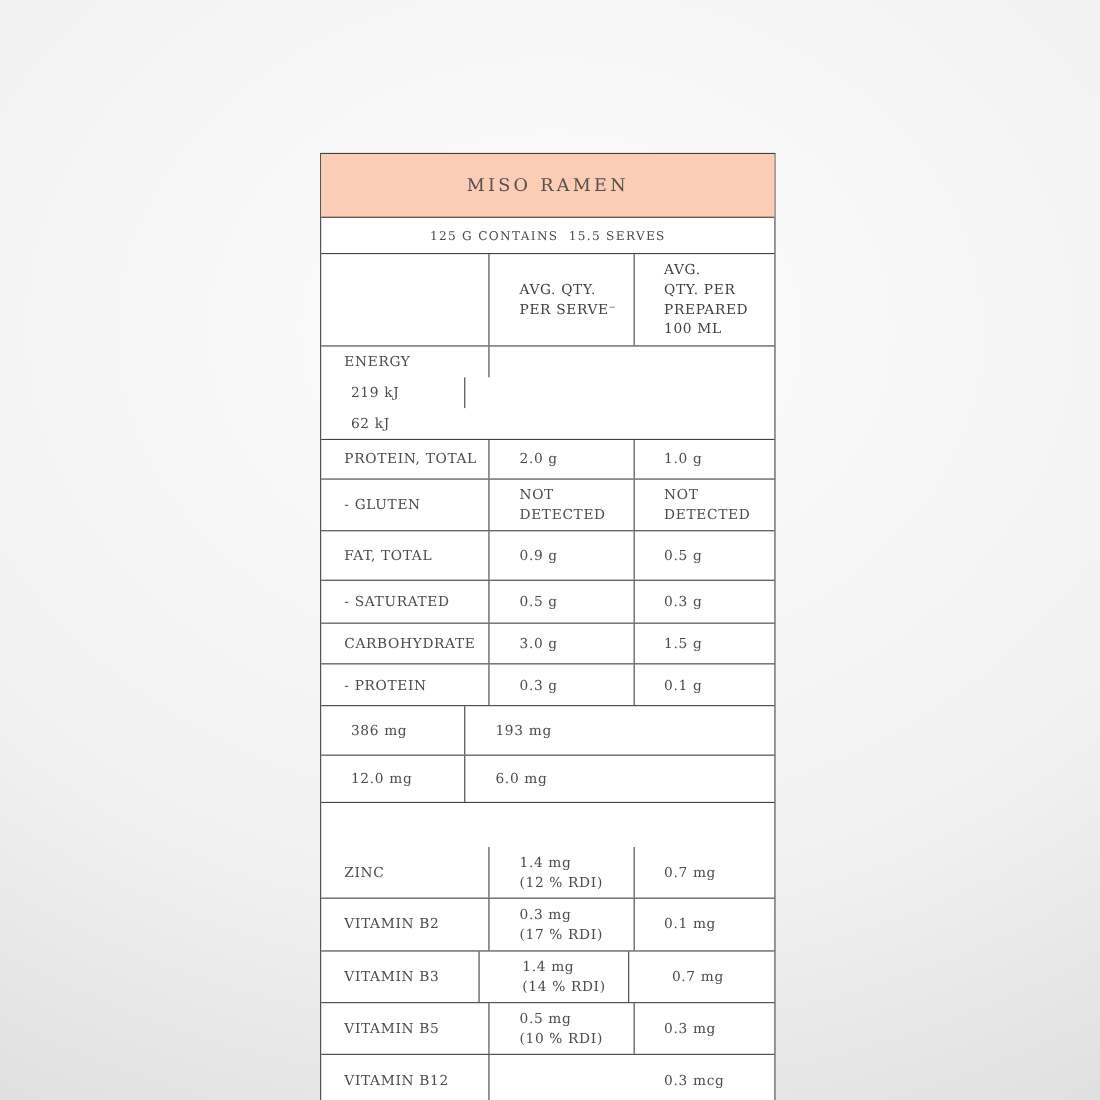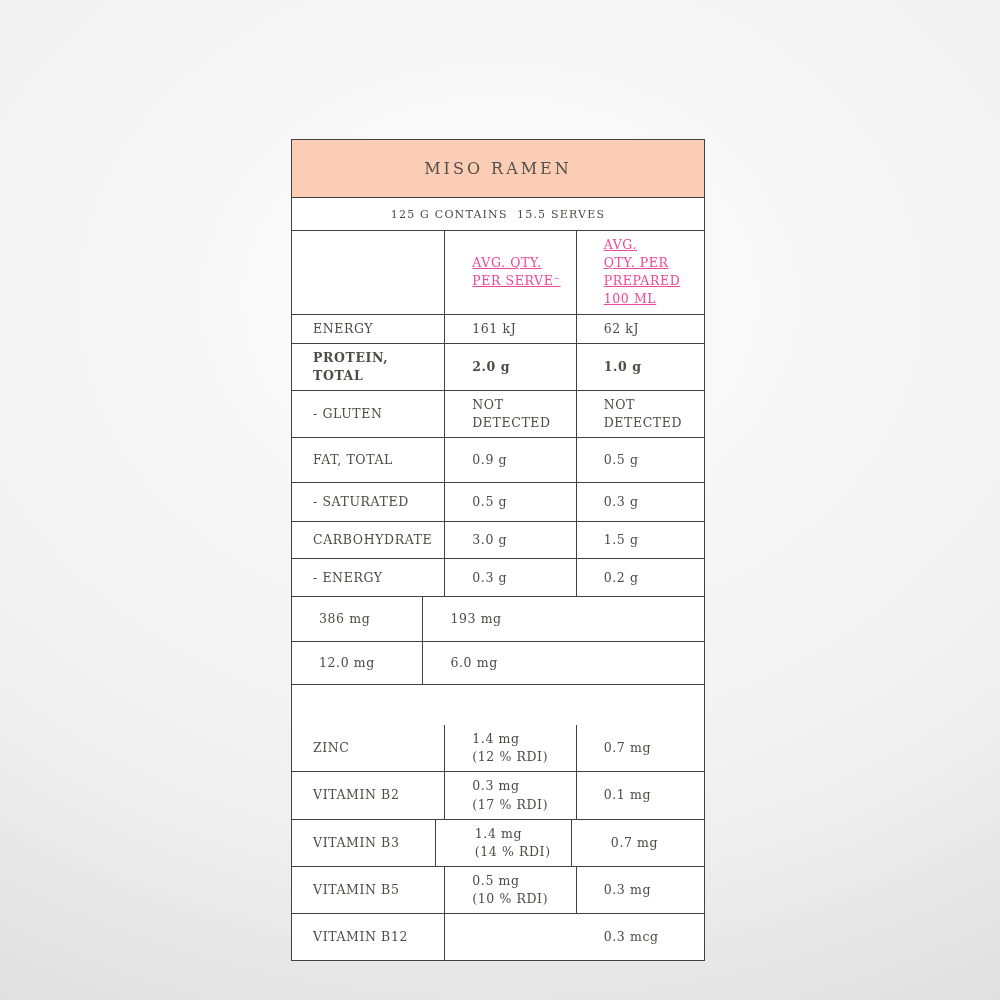--- a/index.html
+++ b/index.html
@@ -46,23 +46,23 @@
     align-items: center;
     white-space: pre-line;
     line-height: 1.45;
     font-size: 12.5px;
     letter-spacing: 0.6px;
   }
   .c1 { width: 37.2%; border-right: 1px solid #434140; padding: 5px 6px 5px 21px; }
   .c2 { width: 31.9%; border-right: 1px solid #434140; padding: 5px 6px 5px 27px; }
   .c3 { width: 30.9%; padding: 5px 6px 5px 27px; }
   .thead { min-height: 79px; }
-  .thead .cell { color: #ec4899; text-decoration: underline; }
-  #rows .trow:nth-child(1)  { min-height: 28px; }
-  #rows .trow:nth-child(2)  { min-height: 36px; font-weight: bold; }
+  .thead .cell { color: #404040; }
+  #rows .trow:nth-child(1)  { min-height: 28px; flex-direction: column; }
+  #rows .trow:nth-child(2)  { min-height: 36px; }
   #rows .trow:nth-child(3)  { min-height: 46px; }
   #rows .trow:nth-child(4)  { min-height: 45px; }
   #rows .trow:nth-child(5)  { min-height: 39px; }
   #rows .trow:nth-child(6)  { min-height: 37px; }
   #rows .trow:nth-child(7)  { min-height: 38px; }
   #rows .trow:nth-child(8)  { min-height: 45px; }
   #rows .trow:nth-child(9)  { min-height: 43px; }
   #rows .trow:nth-child(10) { min-height: 44px; margin-top: 40px; }
   #rows .trow:nth-child(11) { min-height: 45px; }
   #rows .trow:nth-child(12) { min-height: 45px; gap: 12px; }
@@ -82,21 +82,21 @@
     <div class="cell c2">AVG. QTY.
 PER SERVE⁻</div>
     <div class="cell c3">AVG.
 QTY. PER
 PREPARED
 100 ML</div>
   </div>
   <div id="rows">
   <div class="row trow">
     <div class="cell c1">ENERGY</div>
-    <div class="cell c2">161 kJ</div>
+    <div class="cell c2">219 kJ</div>
     <div class="cell c3">62 kJ</div>
   </div>
 
   <div class="row trow">
     <div class="cell c1">PROTEIN, TOTAL</div>
     <div class="cell c2">2.0 g</div>
     <div class="cell c3">1.0 g</div>
   </div>
 
   <div class="row trow">
@@ -119,23 +119,23 @@
     <div class="cell c3">0.3 g</div>
   </div>
 
   <div class="row trow">
     <div class="cell c1">CARBOHYDRATE</div>
     <div class="cell c2">3.0 g</div>
     <div class="cell c3">1.5 g</div>
   </div>
 
   <div class="row trow">
-    <div class="cell c1">- ENERGY</div>
+    <div class="cell c1">- PROTEIN</div>
     <div class="cell c2">0.3 g</div>
-    <div class="cell c3">0.2 g</div>
+    <div class="cell c3">0.1 g</div>
   </div>
 
   <div class="row trow">
     <div class="cell c2">386 mg</div>
     <div class="cell c3">193 mg</div>
   </div>
 
   <div class="row trow">
     <div class="cell c2">12.0 mg</div>
     <div class="cell c3">6.0 mg</div>

